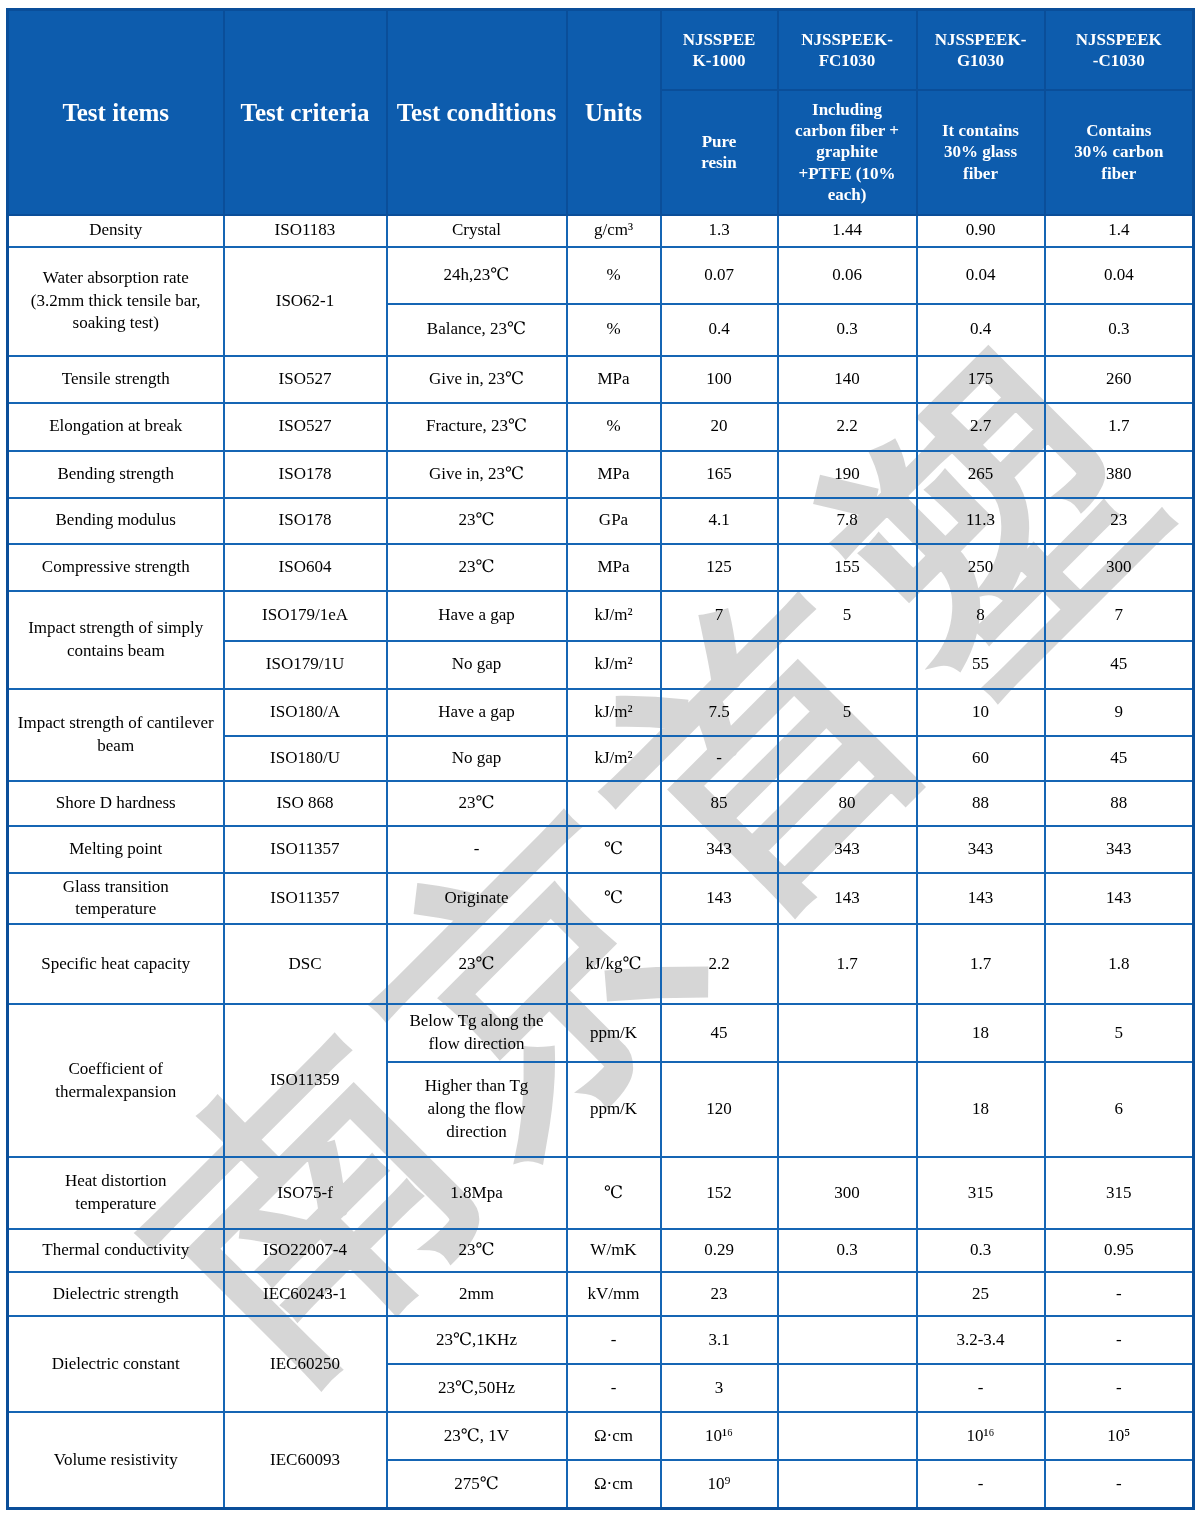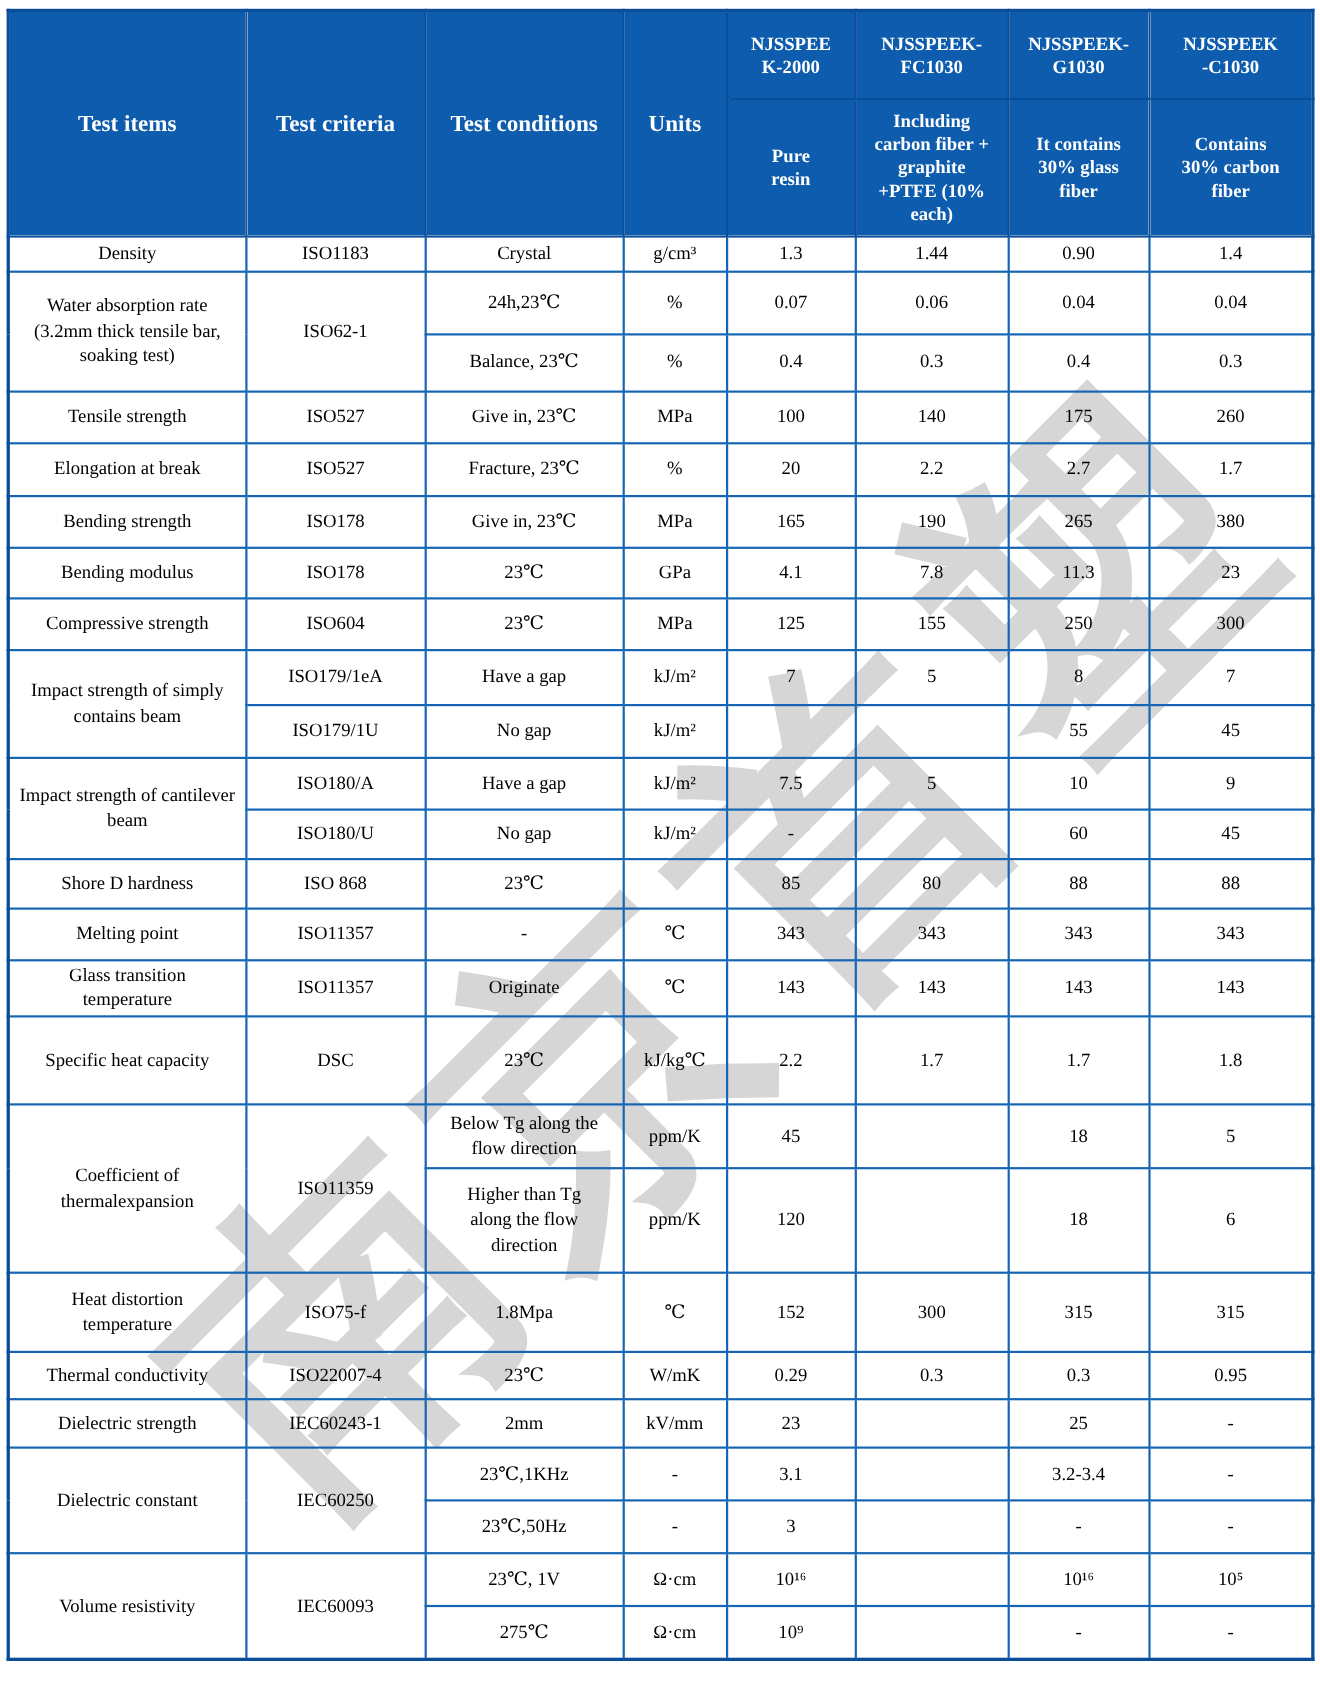--- a/index.html
+++ b/index.html
@@ -25,21 +25,21 @@
     border:2px solid var(--grid);
     text-align:center;vertical-align:middle;
     padding:2px 3px;overflow:hidden;
     white-space:pre-line;
   }
   thead th{
     background:var(--header-bg);
     border-color:var(--outer);
     color:#fff;font-weight:bold;font-size:17px;line-height:1.25;
   }
-  thead th.main-h{font-size:21px;}
+  thead th.main-h{font-size:25px;}
   tbody td{
     background:transparent;color:#000;font-size:17px;line-height:1.35;
     font-weight:normal;
   }
 </style>
 </head>
 <body>
 
 <div class="page">
   <div class="watermark">南京首塑</div>
@@ -55,21 +55,21 @@
         <col style="width:128px">
         <col style="width:149px">
     </colgroup>
     <thead>
       <tr style="height:80px">
         <th class="main-h" rowspan="2">Test items</th>
         <th class="main-h" rowspan="2">Test criteria</th>
         <th class="main-h" rowspan="2">Test conditions</th>
         <th class="main-h" rowspan="2">Units</th>
         <th>NJSSPEE
-K-2000</th>
+K-1000</th>
         <th>NJSSPEEK-
 FC1030</th>
         <th>NJSSPEEK-
 G1030</th>
         <th>NJSSPEEK
 -C1030</th>
       </tr>
       <tr style="height:125px">
         <th>Pure
 resin</th>

